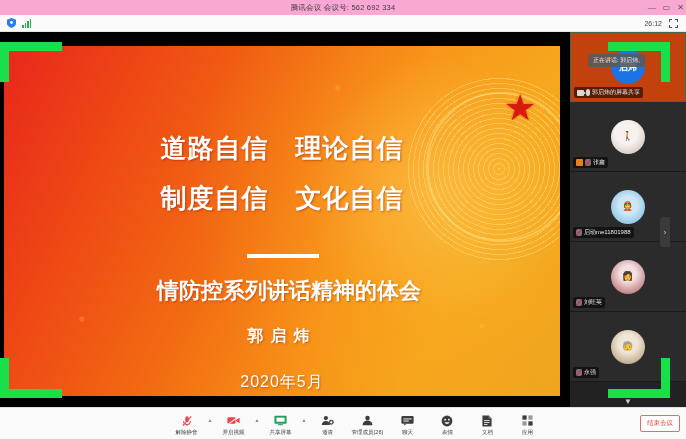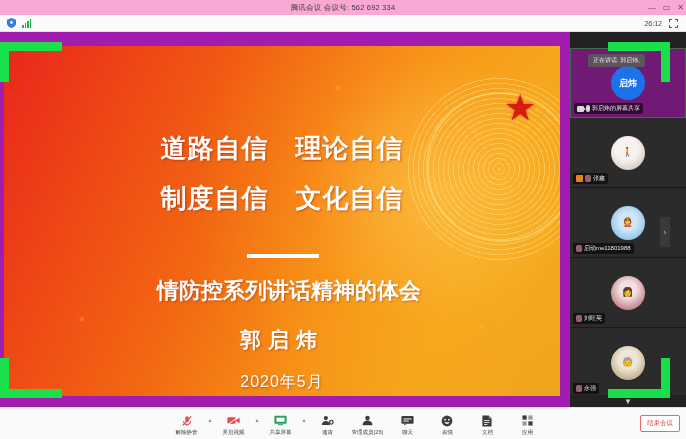--- a/index.html
+++ b/index.html
@@ -42,21 +42,21 @@
   .fs-icon { width:9px; height:9px; position:relative; }
   .fs-icon span { position:absolute; width:3px; height:3px; border:1px solid #555; }
   .fs-icon span:nth-child(1){left:0;top:0;border-right:none;border-bottom:none;}
   .fs-icon span:nth-child(2){right:0;top:0;border-left:none;border-bottom:none;}
   .fs-icon span:nth-child(3){left:0;bottom:0;border-right:none;border-top:none;}
   .fs-icon span:nth-child(4){right:0;bottom:0;border-left:none;border-top:none;}
 
   
   .stage {
     position:absolute; left:0; top:32px; width:670px; height:375px;
-    background:#a21caf; overflow:hidden;
+    background:#000000; overflow:hidden;
   }
   .slide {
     position:absolute; left:4px; top:14px; width:556px; height:350px;
     background:
       radial-gradient(circle at 78% 42%, rgba(255,210,90,0.55) 0%, rgba(255,185,40,0.18) 28%, rgba(0,0,0,0) 52%),
       linear-gradient(115deg, #e8271c 0%, #ef4a14 22%, #f26a12 42%, #f79117 62%, #f5a41c 78%, #efa41f 100%);
     overflow:hidden;
   }
   
   .emblem {
@@ -101,21 +101,21 @@
   .dash {
     display:inline-block; width:72px; height:4px; background:#fff; vertical-align:6px;
     margin-right:-2px;
   }
   .sub2 {
     text-align:center; font-size:22px; font-weight:bold; margin-top:8px;
     padding-left:14px; text-shadow:1px 1px 2px rgba(130,20,0,.4);
     font-family:"DejaVu Sans","Liberation Sans",sans-serif;
   }
   .author {
-    position:absolute; top:280px; width:100%; text-align:center; font-size:21px;
+    position:absolute; top:280px; width:100%; text-align:center; font-size:16px;
     font-weight:bold; letter-spacing:7px; text-shadow:1px 1px 2px rgba(130,20,0,.4);
     font-family:"DejaVu Sans","Liberation Sans",sans-serif;
   }
   .date {
     position:absolute; top:326px; width:100%; text-align:center; font-size:16px;
     letter-spacing:1px; text-shadow:1px 1px 2px rgba(130,20,0,.4);
     font-family:Liberation Sans, sans-serif;
   }
 
   
@@ -139,21 +139,21 @@
 
   
   .rail {
     position:absolute; left:570px; top:32px; width:116px; height:375px;
     background:#222; overflow:hidden;
   }
   .tile {
     position:relative; width:116px; height:70px; background:#2b2b2b;
     border-bottom:1px solid #1a1a1a; overflow:hidden;
   }
-  .tile.active { border:1px solid #3e6b4a; background:#701a75;margin-top:16px; }
+  .tile.active { border:1px solid #3e6b4a; background:#c2410c; }
   .tile .avatar {
     position:absolute; left:50%; top:50%; transform:translate(-50%,-50%);
     width:34px; height:34px; border-radius:50%;
     display:flex; align-items:center; justify-content:center;
     font-size:9px; color:#fff; overflow:hidden;
   }
   .av-blue { background:#1a73e8; font-weight:bold; }
   .av-ph1 { background:radial-gradient(circle at 45% 38%, #f7f2ef 0 40%, #ddd3cc 70%, #bdb2aa 100%); }
   .av-ph2 { background:radial-gradient(circle at 50% 45%, #cfe6f5 0 35%, #8ec7e8 75%, #5aa6d6 100%); }
   .av-ph3 { background:radial-gradient(circle at 50% 40%, #f3e0e2 0 30%, #c98e92 70%, #8e4f55 100%); }

